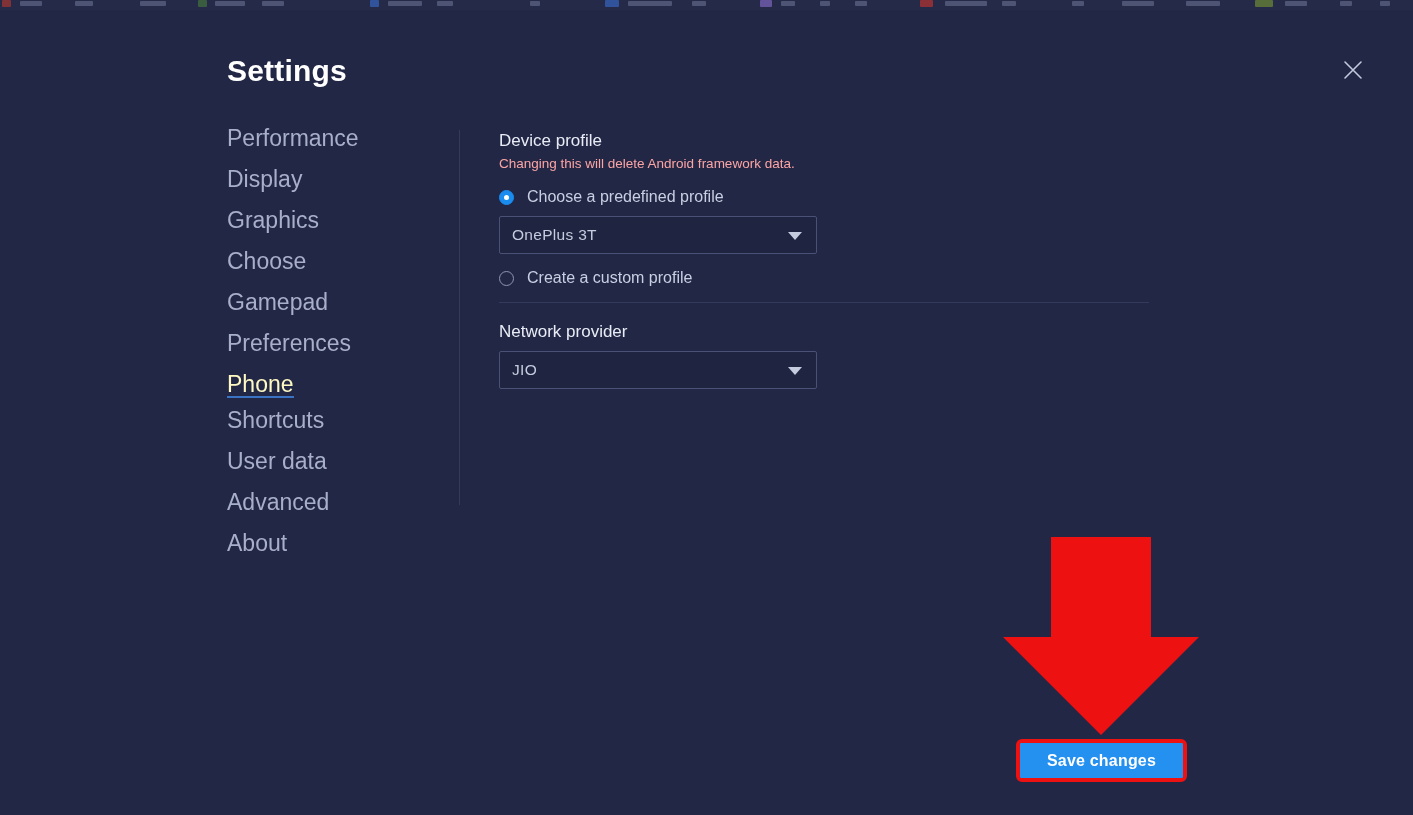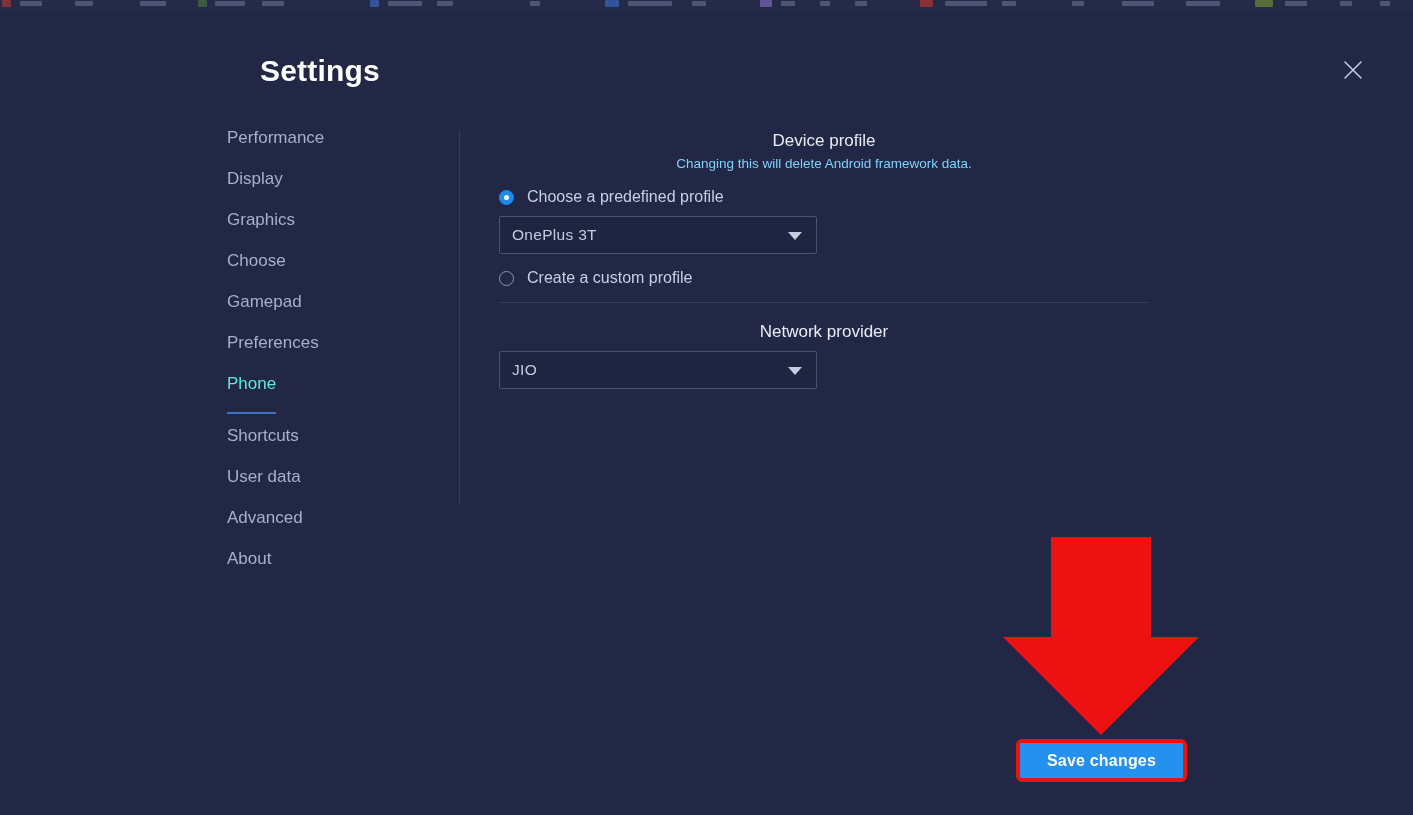--- a/index.html
+++ b/index.html
@@ -46,21 +46,20 @@
   }
 
   .page-title {
     position: absolute;
     left: 227px;
     top: 44px;
     font-size: 30px;
     font-weight: bold;
     color: #ffffff;
     letter-spacing: 0.2px;
-    margin-left: 33px;
   }
 
   .close-btn {
     position: absolute;
     right: 42px;
     top: 42px;
     width: 36px;
     height: 36px;
     display: flex;
     align-items: center;
@@ -71,63 +70,62 @@
 
   
   .side-nav {
     position: absolute;
     left: 227px;
     top: 118px;
     width: 210px;
   }
   .nav-item {
     display: block;
-    font-size: 17px;
+    font-size: 23px;
     color: #a8afc9;
     line-height: 20px;
     padding: 0 0 2px 0;
     margin-bottom: 19px;
     cursor: pointer;
     width: -moz-fit-content;
     width: fit-content;
   }
   .nav-item.active {
-    color: #5eead4;
+    color: #fef9c3;
     border-bottom: 2px solid #3a72c4;
-    padding-bottom: 18px;
+    padding-bottom: 2px;
     margin-bottom: 12px;
   }
 
   .nav-divider {
     position: absolute;
     left: 459px;
     top: 120px;
     width: 1px;
     height: 375px;
     background: #343a5c;
   }
 
   
   .content {
     position: absolute;
     left: 499px;
     top: 120px;
     width: 650px;
-    text-align: center;
   }
 
   .section-title {
     font-size: 17px;
     color: #e9ecf5;
     line-height: 22px;
     margin: 0 0 3px 0;
   }
   .warn-text {
     font-size: 13.5px;
-    color: #7dd3fc;
+    color: #fca5a5;
     line-height: 18px;
     margin: 0 0 14px 0;
   }
 
   .radio-row {
     display: flex;
     align-items: center;
     margin: 4px 0 9px 0;
     cursor: pointer;
   }

